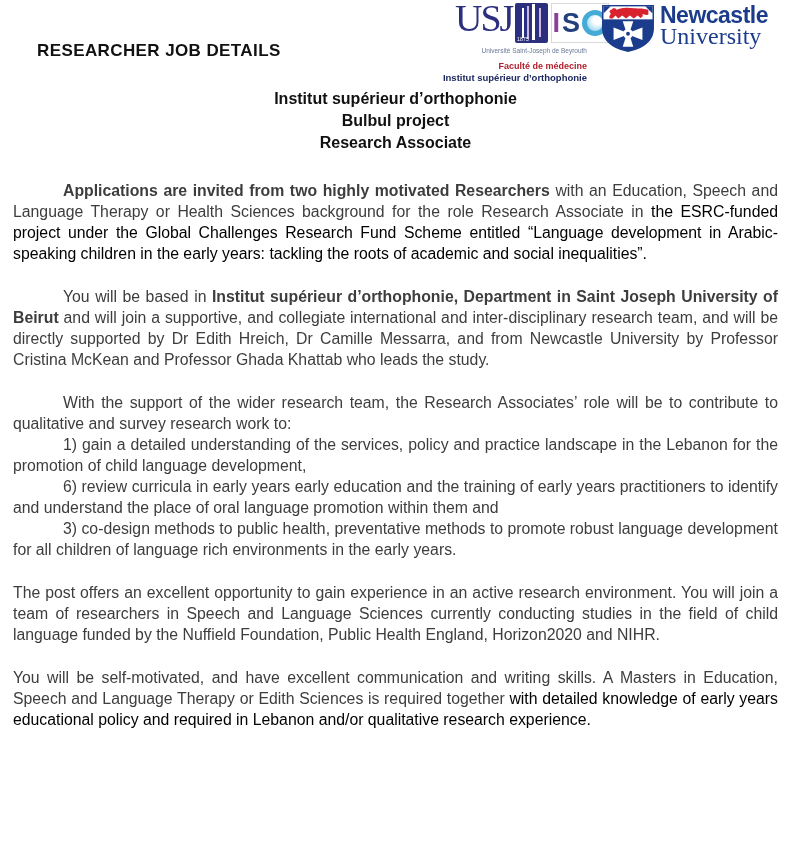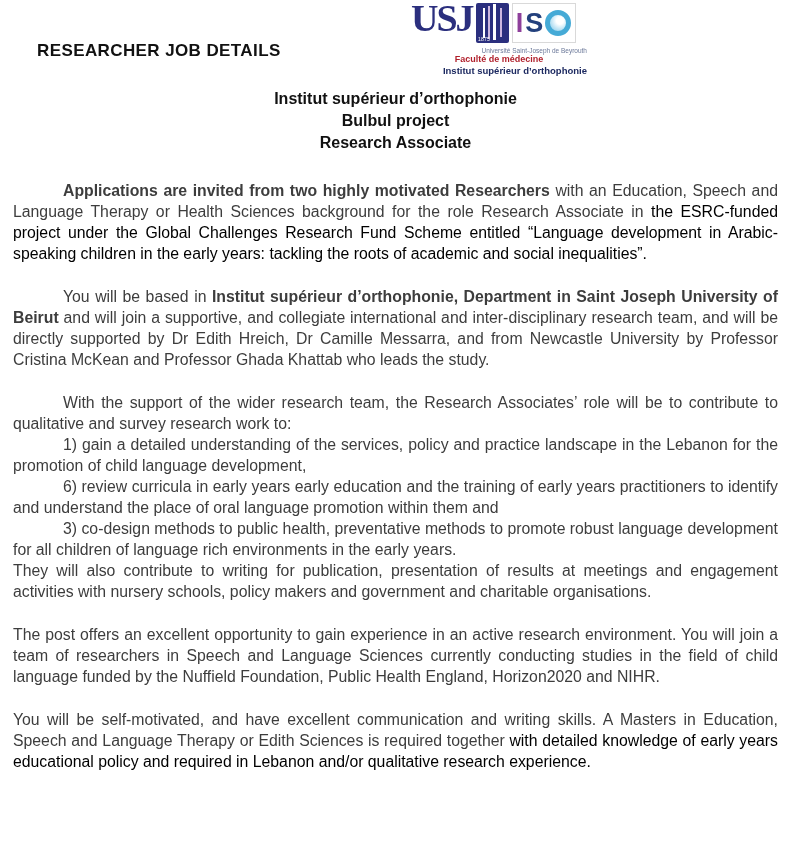--- a/index.html
+++ b/index.html
@@ -19,22 +19,22 @@
     margin: 8px; font-size: 17px; font-weight: bold; color: #111;
     letter-spacing: .4px; white-space: nowrap;
   }
   .logos { position: absolute; left: 411px; top: 3px; display: flex; gap: 14px; }
 
   
   .usj { width: 176px; }
   .usj-row { display: flex; align-items: flex-start; gap: 3px; height: 41px; }
   .usj-acronym {
     font-family: "Liberation Serif", "DejaVu Serif", serif;
-    font-weight: bold; font-size: 38px; line-height: 38px;
-    color: #2b2f7e; letter-spacing: -2px; margin-top: -4px;
+    font-weight: normal; font-size: 38px; line-height: 38px;
+    color: #2b2f7e; letter-spacing: -2px; margin-top: -4px; margin-left: 44px;
   }
   .usj-block {
     position: relative; width: 33px; height: 40px;
     background: #2b2f7e; border-radius: 2px; flex: 0 0 auto;
   }
   .usj-block .bar { position: absolute; display: block; }
   .usj-block .b1 { left: 7px;  top: 5px; width: 2px; height: 30px; background: #ffffff; }
   .usj-block .b2 { left: 12px; top: 3px; width: 2px; height: 33px; background: #cdb7e0; }
   .usj-block .b3 { left: 17px; top: 1px; width: 3px; height: 36px; background: #ffffff; }
   .usj-block .b4 { left: 24px; top: 5px; width: 2px; height: 29px; background: #cdb7e0; }
@@ -48,21 +48,21 @@
     display: flex; align-items: center; justify-content: center; gap: 2px;
   }
   .iso-i { font-weight: bold; font-size: 27px; color: #8e3f9b; line-height: 1; }
   .iso-s { font-weight: bold; font-size: 27px; color: #23407c; line-height: 1; }
   .iso-o {
     width: 26px; height: 26px; border-radius: 50%;
     border: 5px solid #45aad6;
     background: radial-gradient(circle at 62% 35%, #ffffff 25%, #bfe4f5 60%, #7cc7e8 100%);
   }
   .usj-line1 { margin-top: 3px; text-align: right; font-size: 6.5px; color: #6b7899; }
-  .usj-line2 { margin-top: 0; text-align: center; font-size: 9px; font-weight: bold; color: #b01f2b; }
+  .usj-line2 { margin-top: 7px; text-align: right; font-size: 9px; font-weight: bold; color: #b01f2b; }
   .usj-line3 { margin-top: 1px; text-align: right; font-size: 9.5px; font-weight: bold; color: #1c2960; }
 
   
   .ncl { display: flex; align-items: flex-start; gap: 5px; }
   .ncl-text { padding-top: 1px; }
   .ncl-bold {
     font-size: 23px; font-weight: bold; color: #1b3c8c;
     line-height: 22px; letter-spacing: -0.5px;
   }
   .ncl-serif {
@@ -104,20 +104,39 @@
             <span class="iso-i">I</span>
             <span class="iso-s">S</span>
             <span class="iso-o"></span>
           </span>
         </div>
         <div class="usj-line1">Université Saint-Joseph de Beyrouth</div>
         <div class="usj-line2">Faculté de médecine</div>
         <div class="usj-line3">Institut supérieur d’orthophonie</div>
       </div>
 
+      <div class="ncl">
+        <svg viewBox="0 0 56 52" width="54" height="50" aria-hidden="true">
+          <path d="M1,2 H55 V26 C55,40 44,47.5 28,51 C12,47.5 1,40 1,26 Z" fill="#1b3c8c"></path>
+          <rect x="2.5" y="3.5" width="51" height="13.5" fill="#ffffff"></rect>
+          <path d="M2.5,3.5 L10,3.5 L2.5,11 Z" fill="#1b3c8c"></path>
+          <path d="M53.5,3.5 L46,3.5 L53.5,11 Z" fill="#1b3c8c"></path>
+          <path d="M9,16 C8,13.5 10,12.5 10,10.5 C8,9.5 9,6.5 11,7 C12,5 15,5 16,7 L19,6 C24,4.5 30,5 34,5.5 C39,6 43,5 46,6.5 C49,6 50,8 49,10 C50,11 49,13 47,12.5 L43,11.5 C44,13.5 43,15 41,15.5 L38,13 L34,16 L30,13 L26,16 L22,13 L18,16 L15,13 L12,16 Z" fill="#d8232f"></path>
+          <path d="M22.5,19 L33.5,19 L30,29.5 L26,29.5 Z" fill="#ffffff"></path>
+          <path d="M26,34.5 L30,34.5 L33.5,45.5 L22.5,45.5 Z" fill="#ffffff"></path>
+          <path d="M13,25.5 L24.5,30 L24.5,34 L13,38.5 Z" fill="#ffffff"></path>
+          <path d="M43,25.5 L31.5,30 L31.5,34 L43,38.5 Z" fill="#ffffff"></path>
+          <circle cx="28" cy="32" r="5" fill="#ffffff"></circle>
+          <circle cx="28" cy="32" r="2" fill="#1b3c8c"></circle>
+        </svg>
+        <div class="ncl-text">
+          <div class="ncl-bold">Newcastle</div>
+          <div class="ncl-serif">University</div>
+        </div>
+      </div>
 
     </div>
   </div>
 
   <div class="doc">
 
     <div class="center-head">
       <div>Institut supérieur d’orthophonie</div>
       <div>Bulbul project</div>
       <div>Research Associate</div>
@@ -125,21 +144,20 @@
 
     <p class="indent m1"><span class="b">Applications are invited from two highly motivated Researchers</span><span> with an Education, Speech and Language Therapy or Health Sciences background for the role Research Associate in </span><span class="k">the ESRC-funded project under the Global Challenges Research Fund Scheme entitled “Language development in Arabic-speaking children in the early years: tackling the roots of academic and social inequalities”.</span></p>
 
     <p class="indent m"><span>You will be based in </span><span class="b">Institut supérieur d’orthophonie, Department in Saint Joseph University of Beirut</span><span> and will join a supportive, and collegiate international and inter-disciplinary research team, and will be directly supported by Dr Edith Hreich, Dr Camille Messarra, and from Newcastle University by Professor Cristina McKean and Professor Ghada Khattab who leads the study.</span></p>
 
     <div class="m">
       <p class="indent">With the support of the wider research team, the Research Associates’ role will be to contribute to qualitative and survey research work to:</p>
       <p class="indent">1) gain a detailed understanding of the services, policy and practice landscape in the Lebanon for the promotion of child language development,</p>
       <p class="indent">6) review curricula in early years early education and the training of early years practitioners to identify and understand the place of oral language promotion within them and</p>
       <p class="indent">3) co-design methods to public health, preventative methods to promote robust language development for all children of language rich environments in the early years.</p>
-      <p>They will also contribute to writing for publication, presentation of results at meetings and engagement activities with nursery schools, policy makers and government and charitable organisations.</p>
     </div>
 
     <p class="m">The post offers an excellent opportunity to gain experience in an active research environment. You will join a team of researchers in Speech and Language Sciences currently conducting studies in the field of child language funded by the Nuffield Foundation, Public Health England, Horizon2020 and NIHR.</p>
 
     <p class="m"><span>You will be self-motivated, and have excellent communication and writing skills. A Masters in Education, Speech and Language Therapy or Edith Sciences is required together </span><span class="k">with detailed knowledge of early years educational policy and required in Lebanon and/or qualitative research experience.</span></p>
 
   </div>
 </div>
 
 </body></html>

